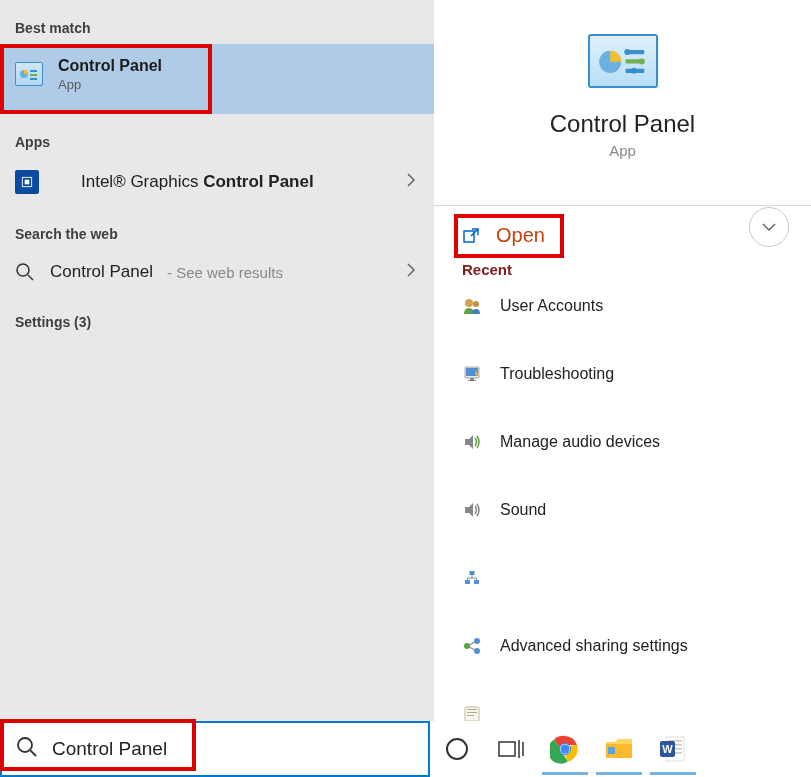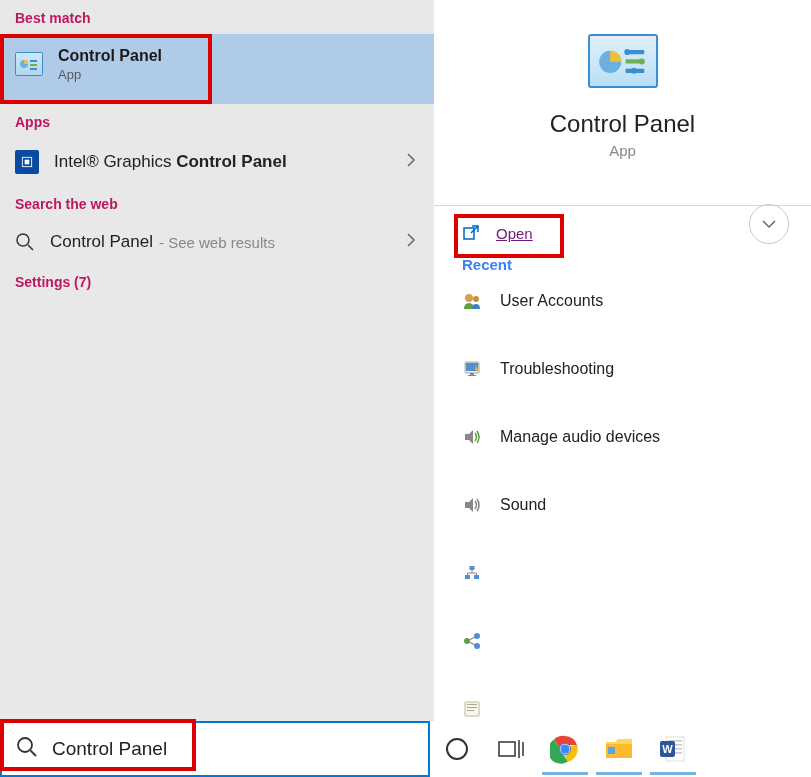--- a/index.html
+++ b/index.html
@@ -30,22 +30,22 @@
       width: 377px;
       background: #ffffff;
       display: flex;
       flex-direction: column;
       padding-top: 4px;
     }
     
     .section-header {
       font-size: 14px;
       font-weight: 600;
-      color: #be185d;
-      padding: 10px 15px 8px 15px;
+      color: #404040;
+      padding: 20px 15px 8px 15px;
     }
     .best-match-full {
       background: #b0cbe8;
       position: relative;
       height: 70px;
       width: 100%;
     }
     .best-match-highlight {
       position: absolute;
       top: 0;
@@ -71,20 +71,21 @@
     .cp-icon-small svg { width: 22px; height: 18px; }
     .item-text { display: flex; flex-direction: column; }
     .item-title { font-size: 16px; font-weight: 700; color: #1a1a1a; line-height: 1.2; }
     .item-subtitle { font-size: 13px; color: #5a5a5a; margin-top: 2px; }
     
     .apps-item {
       display: flex;
       align-items: center;
       padding: 12px 15px;
       position: relative;
+      gap: 27px;
     }
     .apps-icon {
       width: 24px;
       height: 24px;
       background: #0a4aa0;
       border-radius: 2px;
       margin-right: 15px;
       flex-shrink: 0;
       display: flex;
       align-items: center;
@@ -108,21 +109,21 @@
       padding: 12px 15px;
       position: relative;
     }
     .search-glyph {
       width: 20px;
       height: 20px;
       margin-right: 15px;
       flex-shrink: 0;
     }
     .web-title { font-size: 17px; color: #222222; }
-    .web-hint { font-size: 15px; color: #888888; margin-left: 6px; }
+    .web-hint { font-size: 15px; color: #888888; margin-left: 14px; }
     
     
     .hero {
       display: flex;
       flex-direction: column;
       align-items: center;
       padding: 30px 0 20px 0;
     }
     .cp-icon-big {
       width: 70px;
@@ -157,21 +158,21 @@
       width: 110px;
       height: 44px;
       border: 4px solid #dd0000;
       pointer-events: none;
     }
     .launch-icon {
       width: 18px;
       height: 18px;
       color: #0066cc;
     }
-    .open-label { font-size: 15px; color: #701a75; text-decoration: underline; }
+    .open-label { font-size: 20px; color: #c2410c; }
     .expand-circle {
       position: absolute;
       right: 22px;
       top: 50%;
       transform: translateY(-50%);
       width: 40px;
       height: 40px;
       border: 1px solid #c8c8c8;
       border-radius: 50%;
       display: flex;
@@ -179,21 +180,21 @@
       justify-content: center;
       color: #666666;
     }
     
     .recent-section {
       padding: 14px 28px 0 28px;
     }
     .recent-header {
       font-size: 15px;
       font-weight: 600;
-      color: #3b82f6;
+      color: #7f1d1d;
       padding-bottom: 10px;
     }
     .recent-list {
       display: flex;
       flex-direction: column;
       gap: 32px;
     }
     .recent-item {
       display: flex;
       align-items: center;
@@ -339,21 +340,21 @@
       </span>
       <span class="web-title">Control Panel</span>
       <span class="web-hint">- See web results</span>
       <span class="chevron">
         <svg width="10" height="16" viewBox="0 0 10 16">
             <path d="M2 2 L8 8 L2 14" fill="none" stroke="#666" stroke-width="1.5"></path>
           </svg>
       </span>
     </div>
 
-    <div class="section-header">Settings (7)</div>
+    <div class="section-header">Settings (3)</div>
   </div>
 
   <div class="right-panel">
     <div class="hero">
       <div class="cp-icon-big">
         <svg viewBox="0 0 70 54" width="60" height="46">
           <circle cx="20" cy="28" r="13" fill="#6bb0e0"></circle>
           <path d="M20 15 A13 13 0 0 1 33 28 L20 28 Z" fill="#f0c030"></path>
           <rect x="38" y="14" width="22" height="5" rx="1" fill="#3a8fd0"></rect>
           <circle cx="40" cy="16.5" r="3.5" fill="#3a8fd0"></circle>
@@ -457,20 +458,21 @@
         <div class="recent-item">
           <span class="recent-icon">
               <svg viewBox="0 0 20 20">
                 <circle cx="5" cy="10" r="3" fill="#60a040"></circle>
                 <circle cx="15" cy="5" r="3" fill="#5090d0"></circle>
                 <circle cx="15" cy="15" r="3" fill="#5090d0"></circle>
                 <line x1="7" y1="9" x2="13" y2="6" stroke="#888" stroke-width="1.2"></line>
                 <line x1="7" y1="11" x2="13" y2="14" stroke="#888" stroke-width="1.2"></line>
               </svg>
             </span>
+          <span class="recent-label">Advanced sharing settings</span>
         </div>
 
         <div class="recent-item">
           <span class="recent-icon">
               <svg viewBox="0 0 20 20">
                 <rect x="3" y="3" width="14" height="14" rx="1" fill="#f8f8f0" stroke="#b0a880" stroke-width="0.8"></rect>
                 <rect x="5" y="5" width="10" height="1" fill="#b0a880"></rect>
                 <rect x="5" y="8" width="10" height="1" fill="#b0a880"></rect>
                 <rect x="5" y="11" width="7" height="1" fill="#b0a880"></rect>
               </svg>

